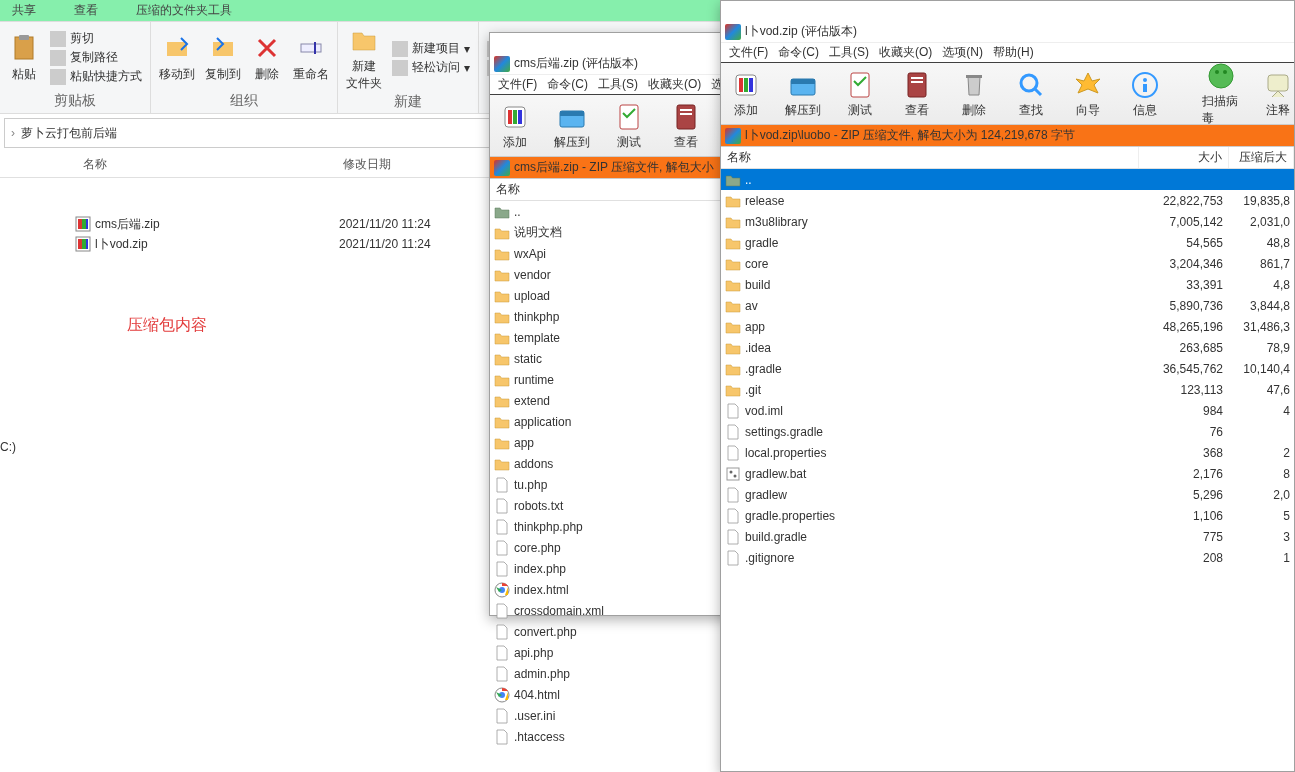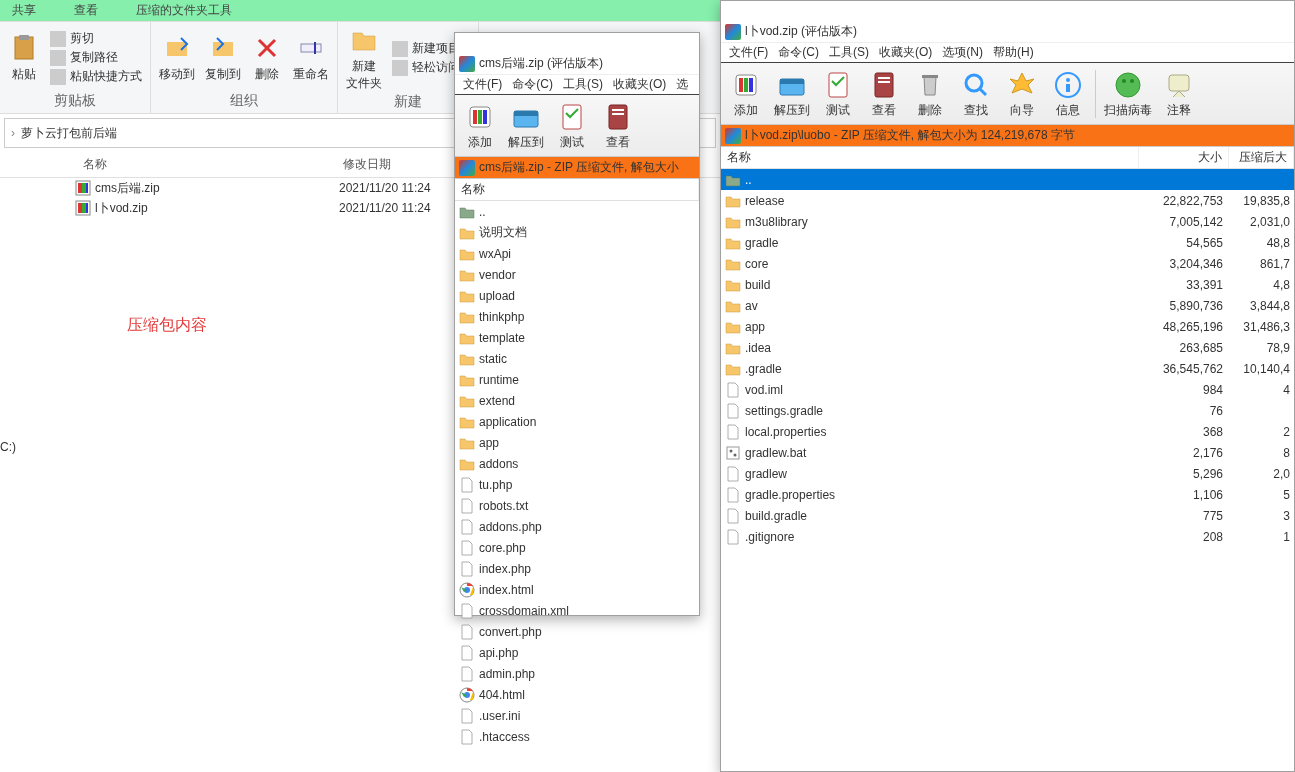--- a/index.html
+++ b/index.html
@@ -89,20 +89,21 @@
   border-bottom: 1px solid #e0e0e0;
   background: #fff;
   height: 26px;
   align-items: center;
 }
 .file-headers div { padding: 0 8px; color: #555; }
 .col-name { width: 260px; }
 .col-date { width: 180px; }
 .file-list {
   padding-left: 75px;
+  margin-top: 36px;
 }
 .file-row {
   display: flex;
   height: 20px;
   align-items: center;
   cursor: pointer;
 }
 .file-row .fico { width:16px; height:16px; margin-right:4px; display:inline-flex; }
 .annot {
   position: absolute;
@@ -117,21 +118,21 @@
   font-size: 12px;
   color: #333;
 }
 .winrar {
   position: absolute;
   background: #fff;
   border: 1px solid #a0a0a0;
   box-shadow: 0 4px 12px rgba(0,0,0,0.3);
 }
 .winrar.back {
-  left: 454px; top: 32px;
+  left: 489px; top: 32px;
   width: 246px;
   height: 584px;
 }
 .winrar.front {
   left: 720px; top: 0;
   width: 575px;
   height: 772px;
 }
 .titlebar {
   height: 22px;
@@ -155,21 +156,21 @@
   gap: 2px;
   padding: 0 4px;
   font-size: 12px;
   border-bottom: 1px solid #404040;
 }
 .menubar span { padding: 0 4px; cursor:pointer; }
 .toolbar {
   height: 62px;
   display: flex;
   align-items: center;
-  gap: 8px;
+  gap: 19px;
   padding: 2px 6px;
   background: linear-gradient(#f7f7f7,#ececec);
   border-bottom: 1px solid #ccc;
 }
 .tbtn {
   display: flex;
   flex-direction: column;
   align-items: center;
   gap: 1px;
   cursor: pointer;
@@ -552,21 +553,21 @@
           </svg>
         </span>
         <span class="wname">robots.txt</span>
       </div>
       <div class="wrow">
         <span class="wfico">
           <svg width="16" height="16">
             <path d="M3 1h7l3 3v11H3z" fill="#fff" stroke="#999" stroke-width="0.8"></path>
           </svg>
         </span>
-        <span class="wname">addons.php</span>
+        <span class="wname">thinkphp.php</span>
       </div>
       <div class="wrow">
         <span class="wfico">
           <svg width="16" height="16">
             <path d="M3 1h7l3 3v11H3z" fill="#fff" stroke="#999" stroke-width="0.8"></path>
           </svg>
         </span>
         <span class="wname">core.php</span>
       </div>
       <div class="wrow">
@@ -868,20 +869,30 @@
             <path d="M1 4h5l1.5 2H15v8H1z" fill="#f7c66b" stroke="#c89a3a" stroke-width="0.5"></path>
           </svg>
         </span>
         <span class="wname">.gradle</span>
         <span class="wsize">36,545,762</span>
         <span class="wpack">10,140,4</span>
       </div>
       <div class="wrow">
         <span class="wfico">
           <svg width="16" height="16">
+            <path d="M1 4h5l1.5 2H15v8H1z" fill="#f7c66b" stroke="#c89a3a" stroke-width="0.5"></path>
+          </svg>
+        </span>
+        <span class="wname">.git</span>
+        <span class="wsize">123,113</span>
+        <span class="wpack">47,6</span>
+      </div>
+      <div class="wrow">
+        <span class="wfico">
+          <svg width="16" height="16">
             <path d="M3 1h7l3 3v11H3z" fill="#fff" stroke="#999" stroke-width="0.8"></path>
           </svg>
         </span>
         <span class="wname">vod.iml</span>
         <span class="wsize">984</span>
         <span class="wpack">4</span>
       </div>
       <div class="wrow">
         <span class="wfico">
           <svg width="16" height="16">

